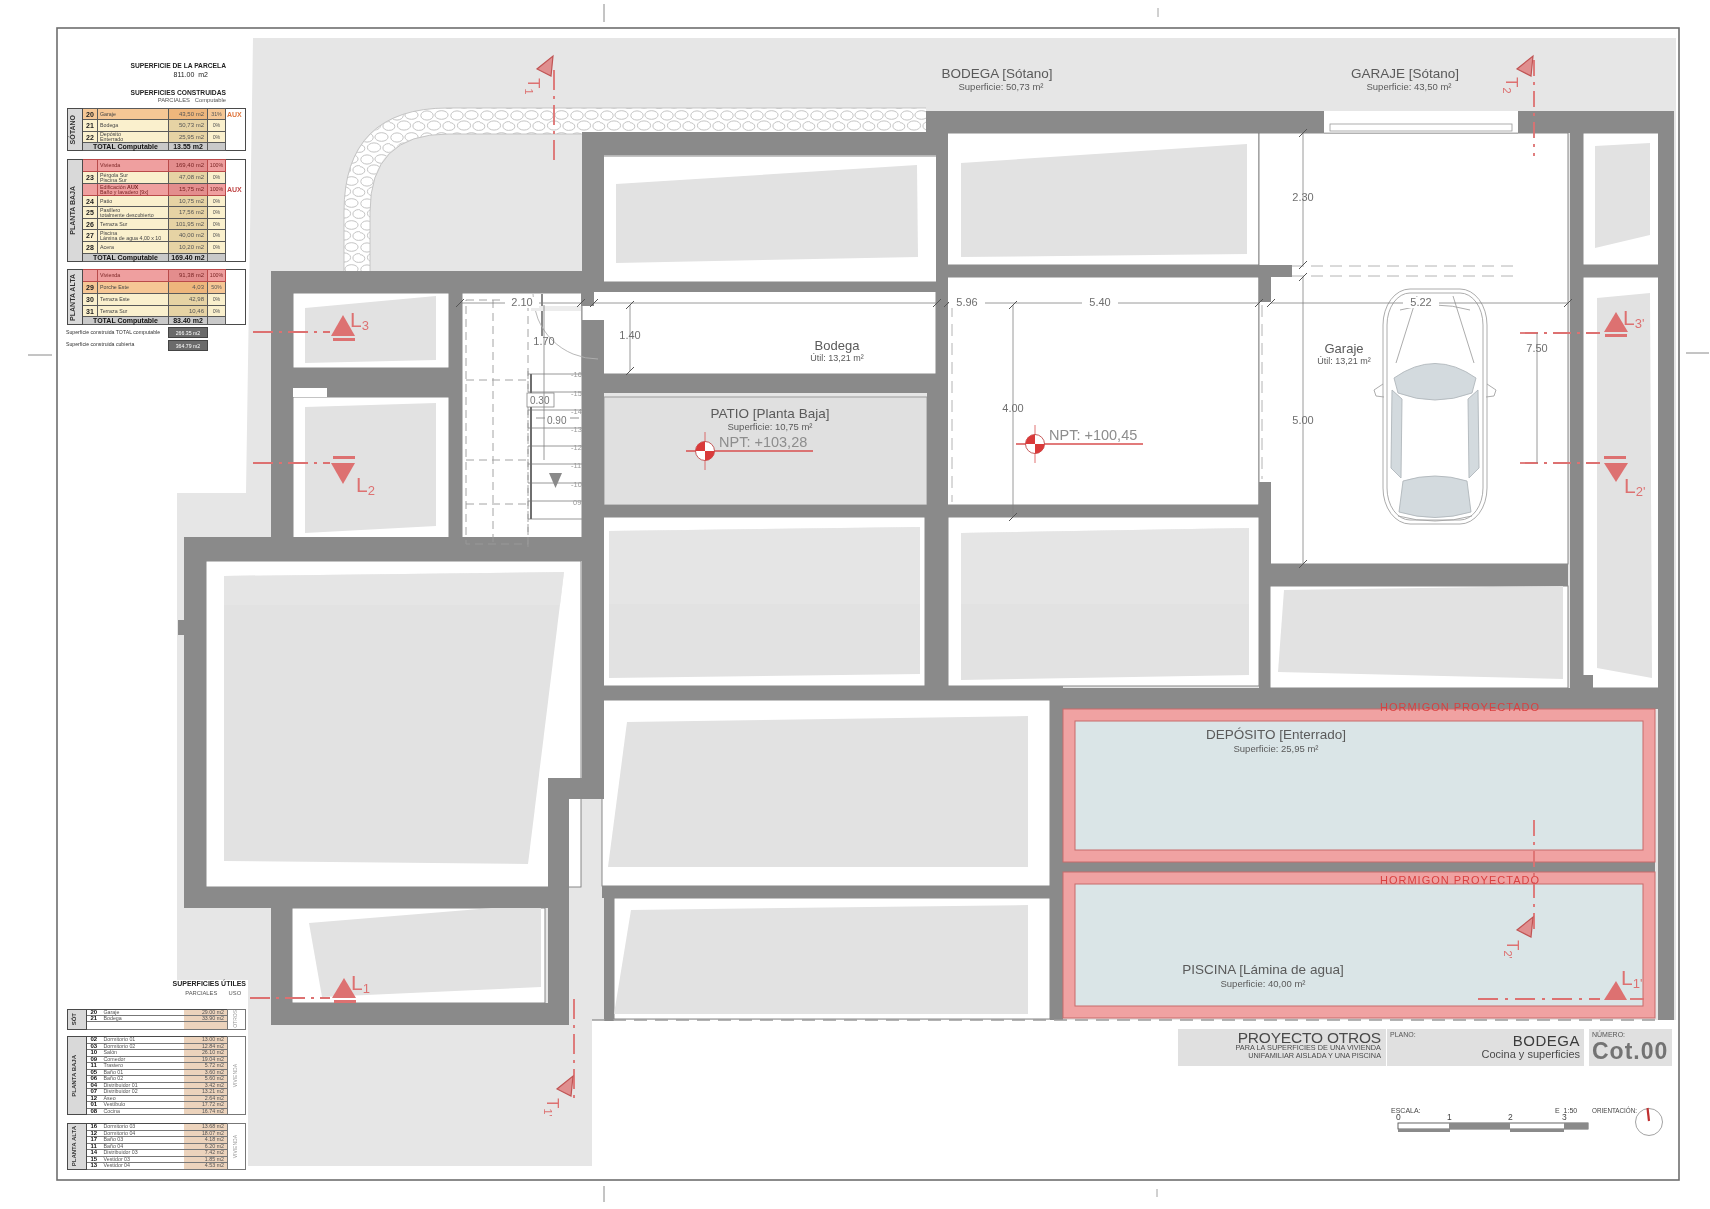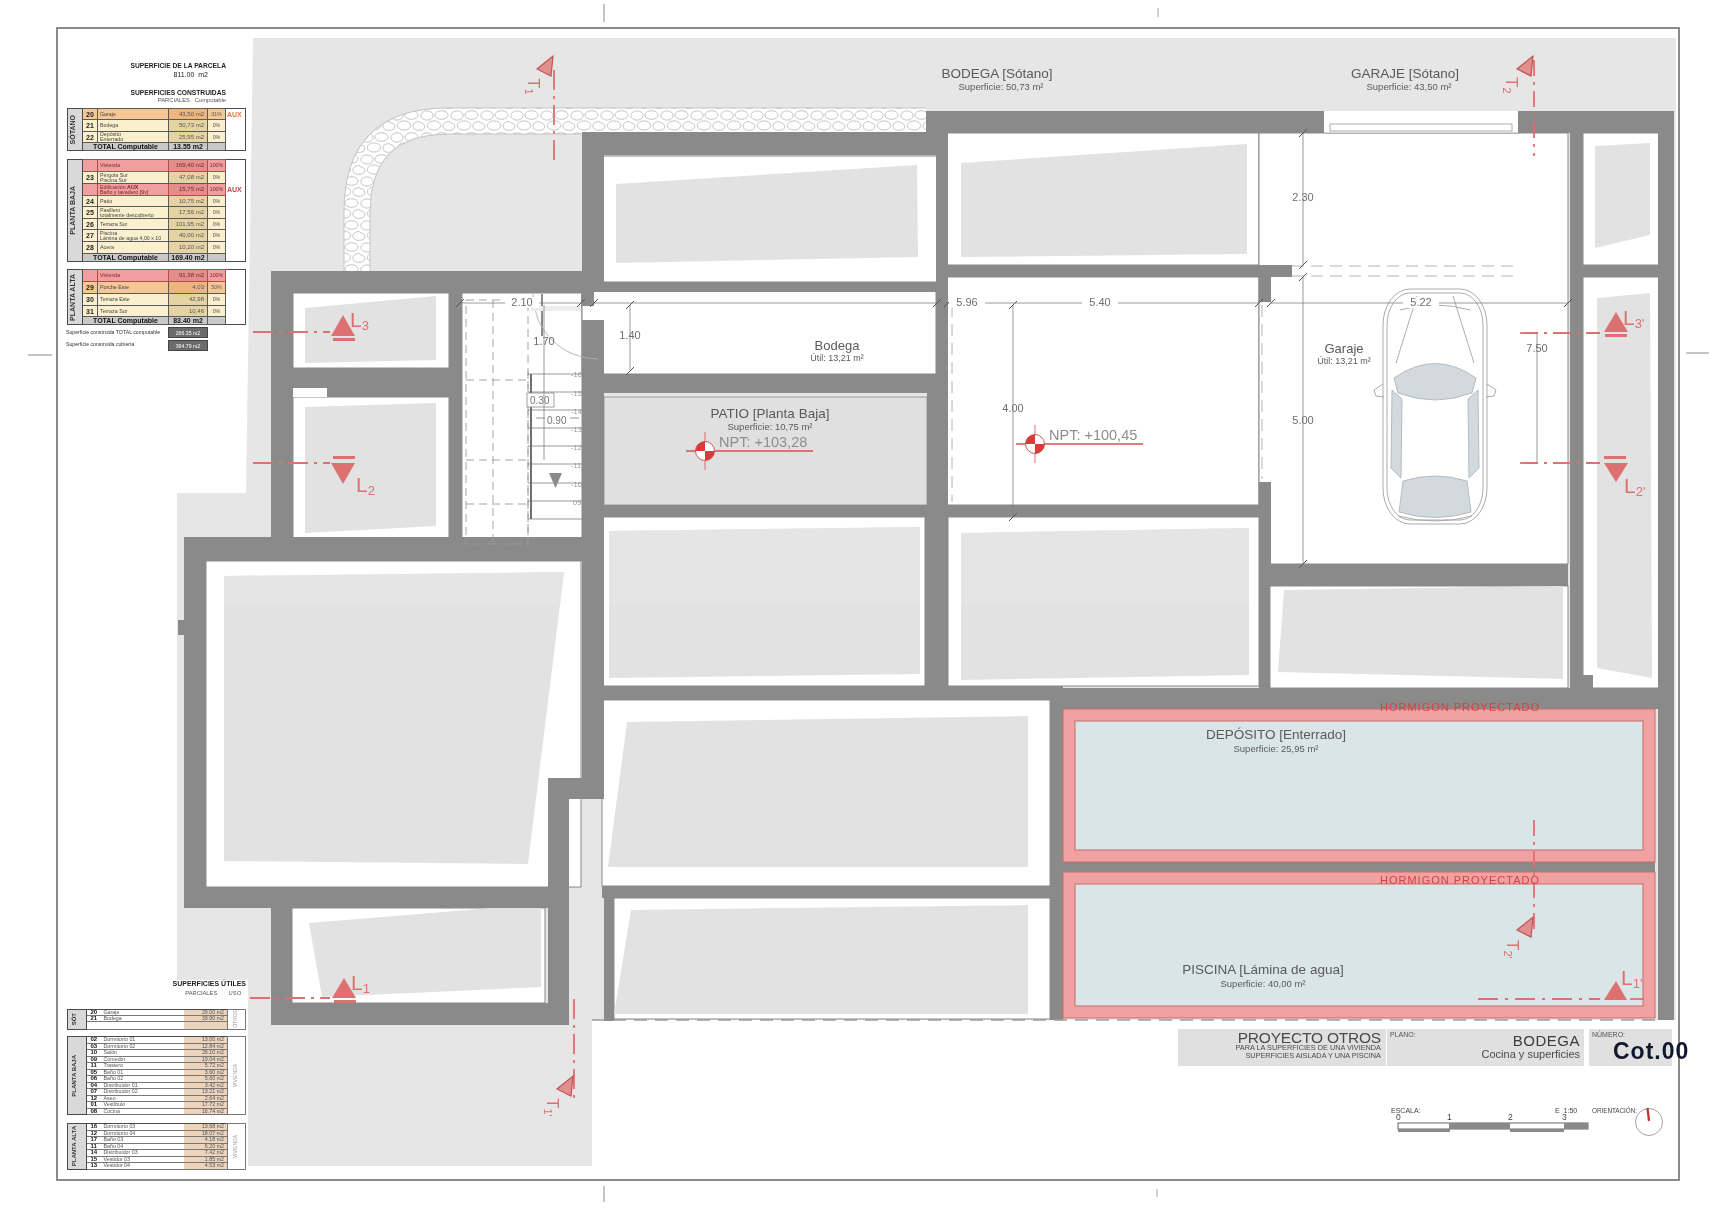--- a/index.html
+++ b/index.html
@@ -791,32 +791,32 @@
             <td style="border-bottom:0.7px solid #777;padding:0;line-height:4.8px;font-size:5.3px;color:#555;padding-left:3px;">Vestidor 04</td>
             <td style="border-bottom:0.7px solid #777;padding:0;line-height:4.8px;background:#ecd3bc;font-size:5.3px;color:#555;text-align:right;padding-right:3px;">4.53 m2</td>
           </tr>
         </tbody>
       </table>
     </div>
 
 <div class="abs" style="left:1178px;top:1029px;width:208px;height:37px;background:#e0e0e0;">
 <div style="text-align:right;padding:2px 5px 0 0;font-size:15.5px;color:#4a4a4a;line-height:14px;white-space:nowrap;letter-spacing:-0.2px;">PROYECTO OTROS</div>
 <div style="text-align:right;padding-right:5px;font-size:7.3px;color:#4a4a4a;line-height:6.8px;">PARA LA SUPERFICIES DE UNA VIVIENDA</div>
-<div style="text-align:right;padding-right:5px;font-size:7.3px;color:#4a4a4a;line-height:7.2px;">SUPERFICIES AISLADA Y UNA PISCINA</div>
+<div style="text-align:right;padding-right:5px;font-size:7.3px;color:#4a4a4a;line-height:7.2px;">UNIFAMILIAR AISLADA Y UNA PISCINA</div>
 </div>
 
 <div class="abs" style="left:1387px;top:1029px;width:197px;height:37px;background:#e0e0e0;">
 <div style="position:absolute;left:3px;top:2px;font-size:7px;color:#555;">PLANO:</div>
 <div style="position:absolute;right:4px;top:3px;font-size:15px;color:#3c3c3c;letter-spacing:0.5px;">BODEGA</div>
 <div style="position:absolute;right:4px;top:19px;font-size:11px;color:#4a4a4a;">Cocina y superficies</div>
 </div>
 
 <div class="abs" style="left:1589px;top:1029px;width:83px;height:37px;background:#e0e0e0;">
 <div style="position:absolute;left:3px;top:2px;font-size:7px;color:#555;">NÚMERO:</div>
-<div style="position:absolute;left:24px;top:9px;font-size:23px;color:#0f172a;font-weight:bold;letter-spacing:1px;">Cot.00</div>
+<div style="position:absolute;left:3px;top:9px;font-size:23px;color:#737373;font-weight:bold;letter-spacing:1px;">Cot.00</div>
 </div>
 
 <div class="abs" style="left:1391px;top:1107px;font-size:7px;color:#444;">ESCALA:</div>
 <div class="abs" style="left:1555px;top:1107px;font-size:7px;color:#444;">E&nbsp;&nbsp;1:50</div>
 <div class="abs" style="left:1592px;top:1107px;font-size:6.3px;color:#444;">ORIENTACIÓN:</div>
 <svg class="abs" style="left:1394px;top:1112px;" width="220" height="30" viewBox="0 0 220 30">
 <g font-family="Liberation Sans" font-size="8.5" fill="#444">
 <text x="2" y="8">0</text>
         <text x="53" y="8">1</text>
         <text x="114" y="8">2</text>

